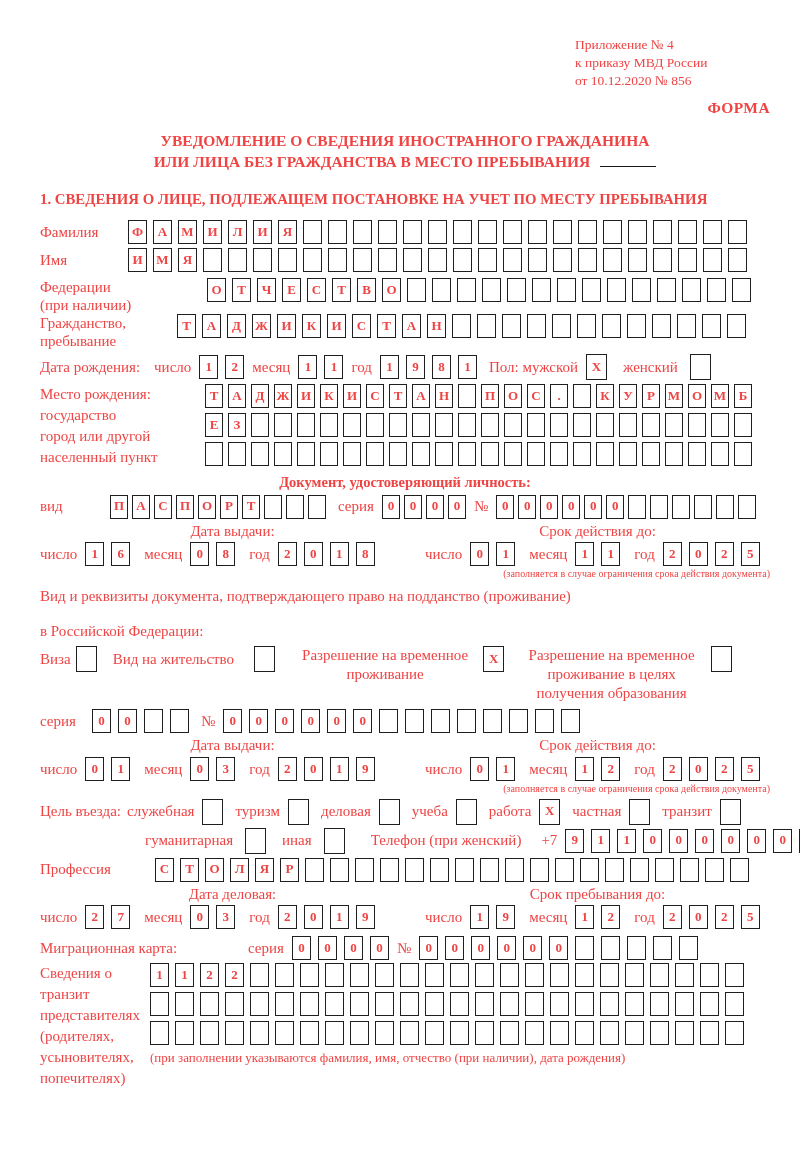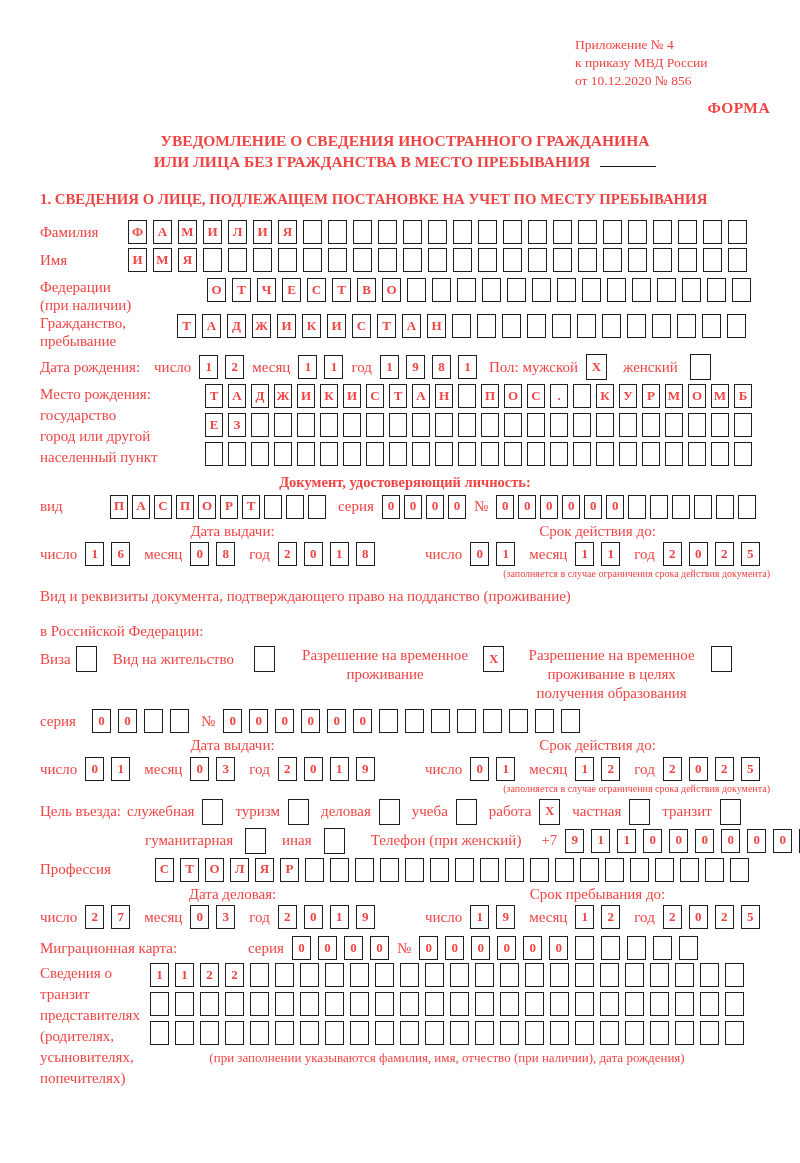--- a/index.html
+++ b/index.html
@@ -34,21 +34,21 @@
   .dates-labels{display:flex;margin-top:3px;}
   .dates-labels .dl-left{width:385px;text-align:center;}
   .dates-labels .dl-right{flex:1;text-align:center;}
   .dates-row{display:flex;align-items:center;margin-top:2px;}
   .dgroup{display:flex;align-items:center;gap:6px;}
   .dgroup .lbl{margin-right:2px;}
   .dleft{width:385px;}
   .note{text-align:right;font-size:10px;margin-top:2px;line-height:1.15;}
   .plain{margin-top:6px;line-height:1.45;}
   .ckcol{text-align:center;line-height:19px;}
-  .caption{font-size:13px;margin-top:5px;text-align:center;}
+  .caption{font-size:13px;margin-top:5px;text-align:left;}
   .gap8{margin-left:8px;} .gap12{margin-left:12px;} .gap16{margin-left:16px;}
   .gap20{margin-left:20px;} .gap26{margin-left:26px;}
 </style>
 </head>
 <body>
 
 <div class="page">
 
   <div class="hdr">
     <div>Приложение № 4</div>

